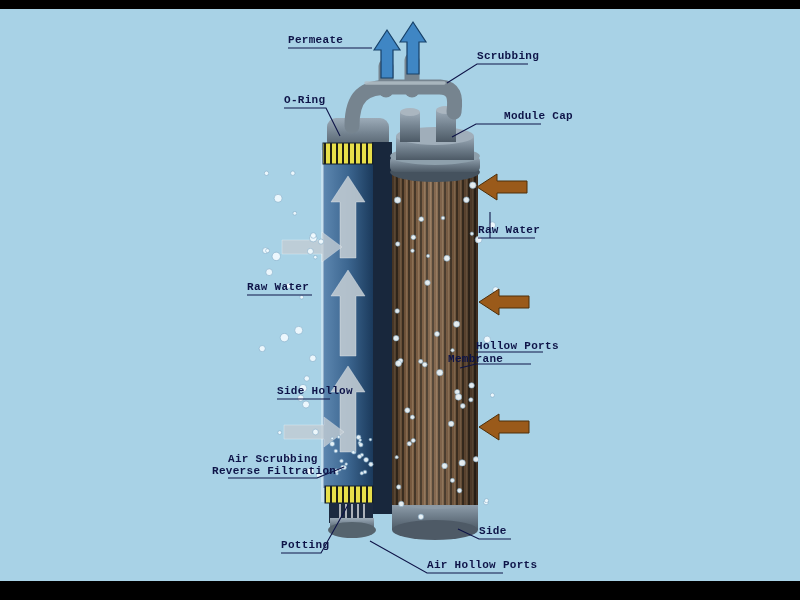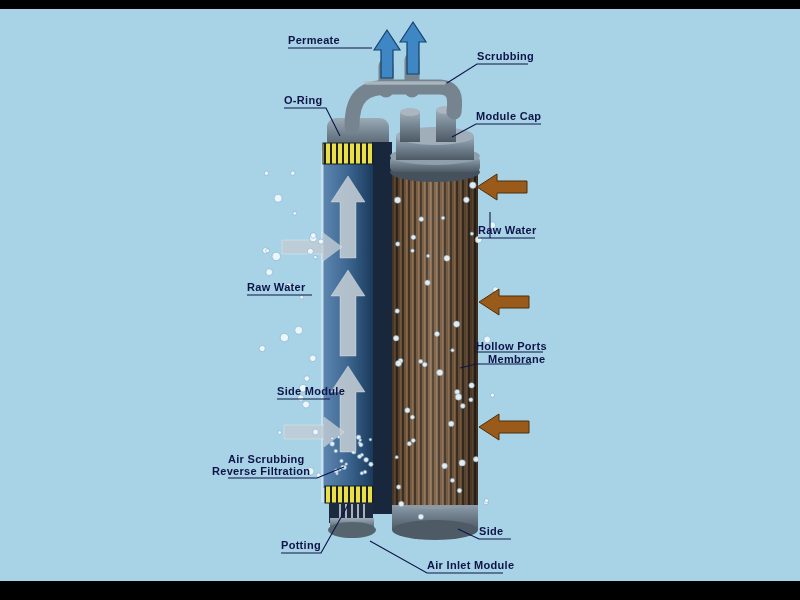--- a/index.html
+++ b/index.html
@@ -8,21 +8,21 @@
   #stage {
     position:relative; width:800px; height:600px;
     background:#a8d2e6; overflow:hidden; margin:0 auto;
   }
   .bar { position:absolute; left:0; width:800px; background:#000; }
   #bar-top { top:0; height:9px; }
   #bar-bottom { bottom:0; height:19px; }
   #diagram-svg { position:absolute; left:0; top:0; }
   .label {
     position:absolute;
-    font-family:Liberation Sans, sans-serif;
+    font-family:Liberation Mono, monospace;
     font-weight:bold;
     font-size:11px;
     line-height:12px;
     color:#0e1448;
     letter-spacing:0.3px;
     white-space:nowrap;
   }
   .leader { stroke:#0e1448; stroke-width:1.1; fill:none; }
   #bubble-layer circle { fill:#f2fbff; stroke:#7fa8c4; stroke-width:0.6; opacity:0.92; }
   .pipe { stroke:#76848f; stroke-width:15; fill:none; stroke-linecap:round; }
@@ -258,26 +258,26 @@
       <polyline class="leader" points="228,478 317,478 344,467"></polyline>
       <polyline class="leader" points="511,539 479,539 458,529"></polyline>
       <polyline class="leader" points="281,553 321,553 348,505"></polyline>
       <polyline class="leader" points="503,573 427,573 370,541"></polyline>
     </g>
   </svg>
 
   <div class="label" style="left:288px; top:34px">Permeate</div>
   <div class="label" style="left:477px; top:50px">Scrubbing</div>
   <div class="label" style="left:284px; top:94px">O-Ring</div>
-  <div class="label" style="left:476px; top:110px">Module Cap</div>
+  <div class="label" style="left:504px; top:110px">Module Cap</div>
   <div class="label" style="left:478px; top:224px">Raw Water</div>
   <div class="label" style="left:247px; top:281px">Raw Water</div>
   <div class="label" style="left:476px; top:340px">Hollow Ports</div>
-  <div class="label" style="left:488px; top:353px">Membrane</div>
-  <div class="label" style="left:277px; top:385px">Side Module</div>
+  <div class="label" style="left:448px; top:353px">Membrane</div>
+  <div class="label" style="left:277px; top:385px">Side Hollow</div>
   <div class="label" style="left:228px; top:453px">Air Scrubbing</div>
   <div class="label" style="left:212px; top:465px">Reverse Filtration</div>
   <div class="label" style="left:479px; top:525px">Side</div>
   <div class="label" style="left:281px; top:539px">Potting</div>
-  <div class="label" style="left:427px; top:559px">Air Inlet Module</div>
+  <div class="label" style="left:427px; top:559px">Air Hollow Ports</div>
 
   <div class="bar" id="bar-bottom"></div>
 </div>
 
 </body></html>

